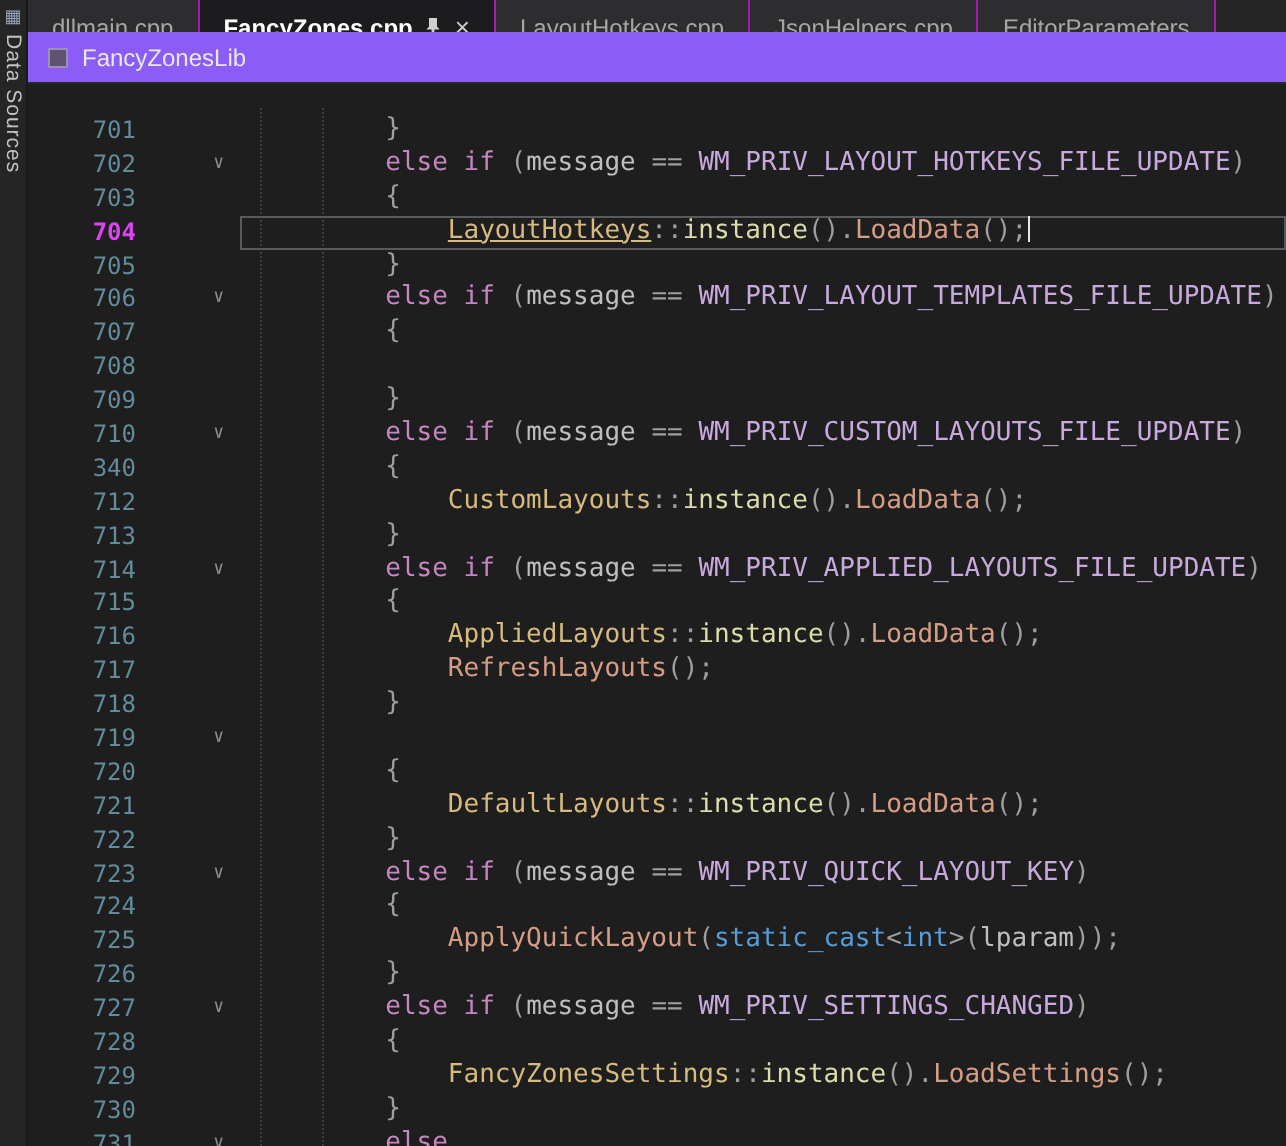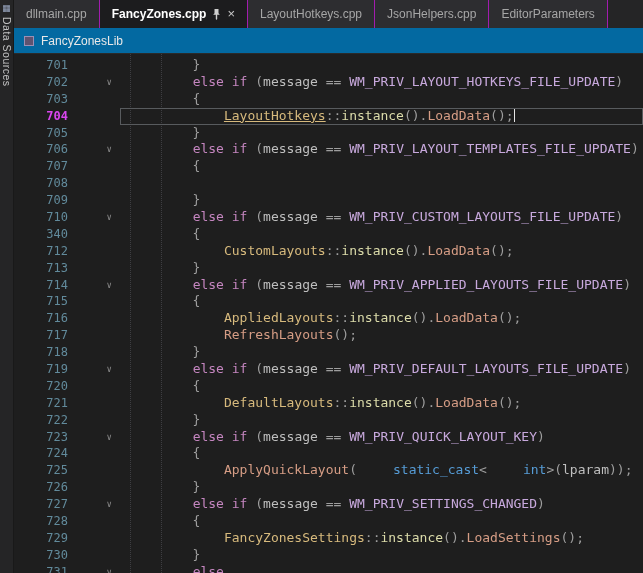--- a/index.html
+++ b/index.html
@@ -34,22 +34,22 @@
   .tab{
     display:flex;align-items:center;gap:6px;padding:0 12px;
     background:var(--tab);color:var(--tabtext);font-size:12px;
     border-right:1px solid #a21caf;cursor:default;flex:0 0 auto;
   }
   .tab.active{background:var(--activetab);color:var(--white);font-weight:bold;}
   .tab .close{font-size:13px;color:#c8c8c8;font-weight:normal;line-height:10px;}
   .tab .pin svg{display:block;}
   
   #breadcrumb{
-    position:absolute;left:14px;top:28px;width:629px;height:26px;
-    background:#0369a1;border-bottom:1px solid #2a2a2a;
+    position:absolute;left:14px;top:16px;width:629px;height:26px;
+    background:#8b5cf6;border-bottom:1px solid #2a2a2a;
     display:flex;align-items:center;gap:7px;padding-left:10px;
   }
   #breadcrumb .lib-icon{
     width:10px;height:10px;background:#5f5370;border:1px solid #9b8fb5;display:inline-block;
   }
   #breadcrumb .crumb{color:#e8e8e8;font-size:12px;}
   
   #editor{
     position:absolute;left:14px;top:54px;width:629px;height:519px;
     font-family:"DejaVu Sans Mono","Liberation Mono",monospace;
@@ -69,21 +69,21 @@
   }
   .code{flex:1 1 auto;white-space:pre;padding-left:10px;color:#cccccc;position:relative;}
   .row.cur .code{box-shadow:inset 0 0 0 1px #585b5e;}
   .tk.kw{color:var(--kw);}
   .tk.mac{color:var(--mac);}
   .tk.id{color:var(--id);}
   .tk.op{color:var(--op);}
   .tk.cls{color:var(--cls);}
   .tk.fn{color:var(--fn);}
   .tk.inst{color:var(--inst);}
-  .tk.ty{color:var(--ty);margin-left:36px;}
+  .tk.ty{color:var(--ty);}
   .tk.u{text-decoration:underline;}
   .caret{display:inline-block;width:1.5px;height:13px;background:#e6e6e6;vertical-align:-2px;}
 </style>
 </head>
 <body>
 
 <div id="screen">
 
   <div id="side-strip">
     <span class="strip-icon">▦</span>
@@ -208,21 +208,20 @@
           <div class="code"><span class="tk pl">            </span><span class="tk fn">RefreshLayouts</span><span class="tk op">();</span></div>
         </div>
         <div class="row">
           <div class="lnum">718</div>
           <div class="fold"></div>
           <div class="code"><span class="tk op">        }</span></div>
         </div>
         <div class="row">
           <div class="lnum">719</div>
           <div class="fold">∨</div>
-          <div class="code"><span class="tk pl">        </span><span class="tk kw">else</span><span class="tk pl"> </span><span class="tk kw">if</span><span class="tk op"> (</span><span class="tk id">message</span><span class="tk pl"> </span><span class="tk op">==</span><span class="tk pl"> </span><span class="tk mac">WM_PRIV_DEFAULT_LAYOUTS_FILE_UPDATE</span><span class="tk op">)</span></div>
         </div>
         <div class="row">
           <div class="lnum">720</div>
           <div class="fold"></div>
           <div class="code"><span class="tk op">        {</span></div>
         </div>
         <div class="row">
           <div class="lnum">721</div>
           <div class="fold"></div>
           <div class="code"><span class="tk pl">            </span><span class="tk cls">DefaultLayouts</span><span class="tk op">::</span><span class="tk inst">instance</span><span class="tk op">().</span><span class="tk fn">LoadData</span><span class="tk op">();</span></div>

